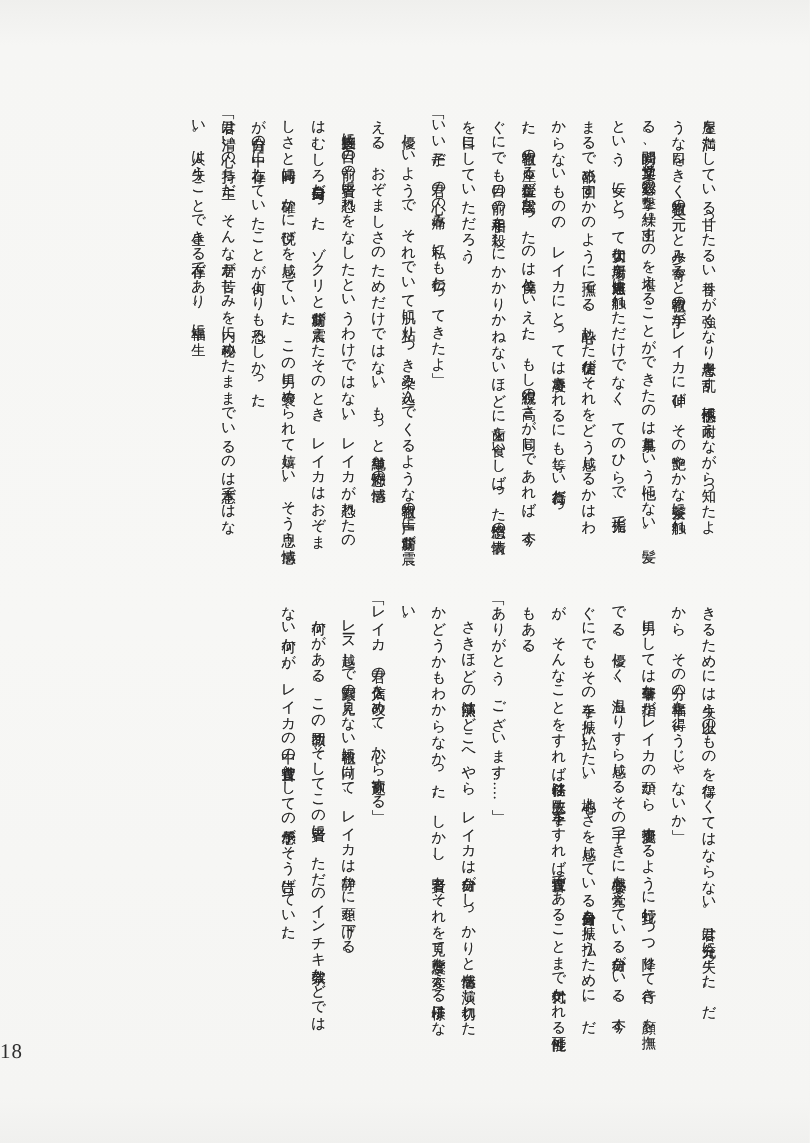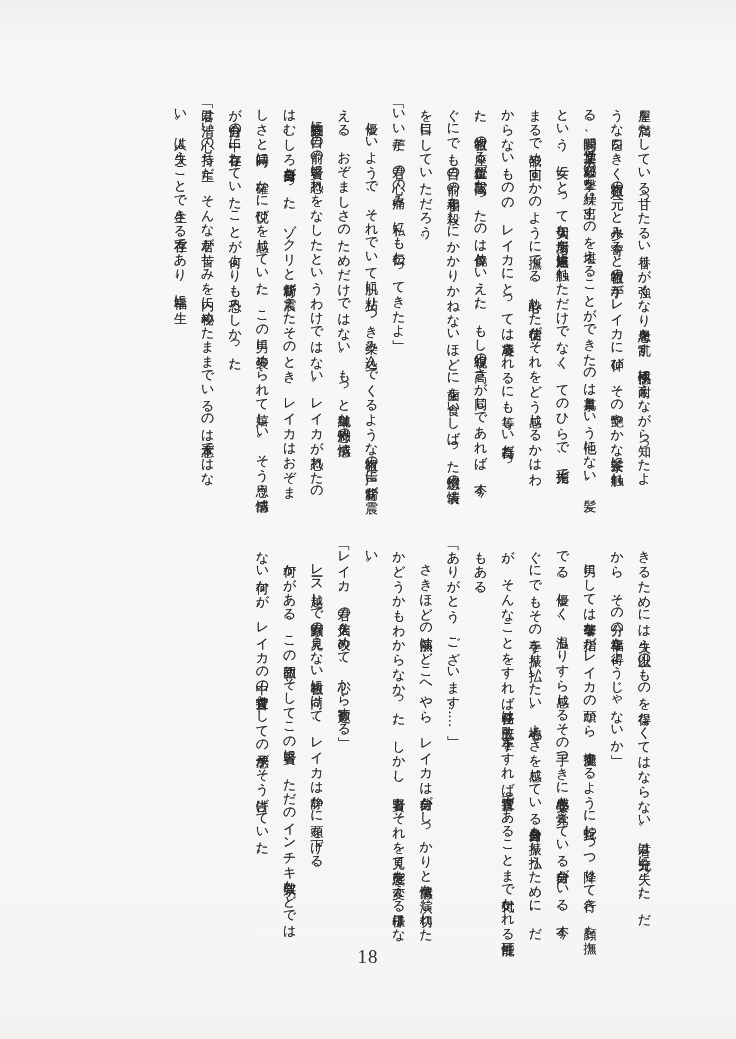--- a/index.html
+++ b/index.html
@@ -29,21 +29,21 @@
   }
   .vblock-upper { top: 100px; height: 392px; }
   .vblock-lower { top: 542px; height: 392px; }
   .para { margin: 0; padding: 0; }
   .para.indent { text-indent: 13px; }
   .page-number {
     position: absolute;
     top: 946px;
     left: 0;
     width: 100%;
-    text-align: center;
+    text-align: left;
     font-size: 19px;
     letter-spacing: 1px;
     color: #2e2e2e;
   }
 </style>
 </head>
 <body>
 
 <div class="page">
   <div class="vblock vblock-upper">

